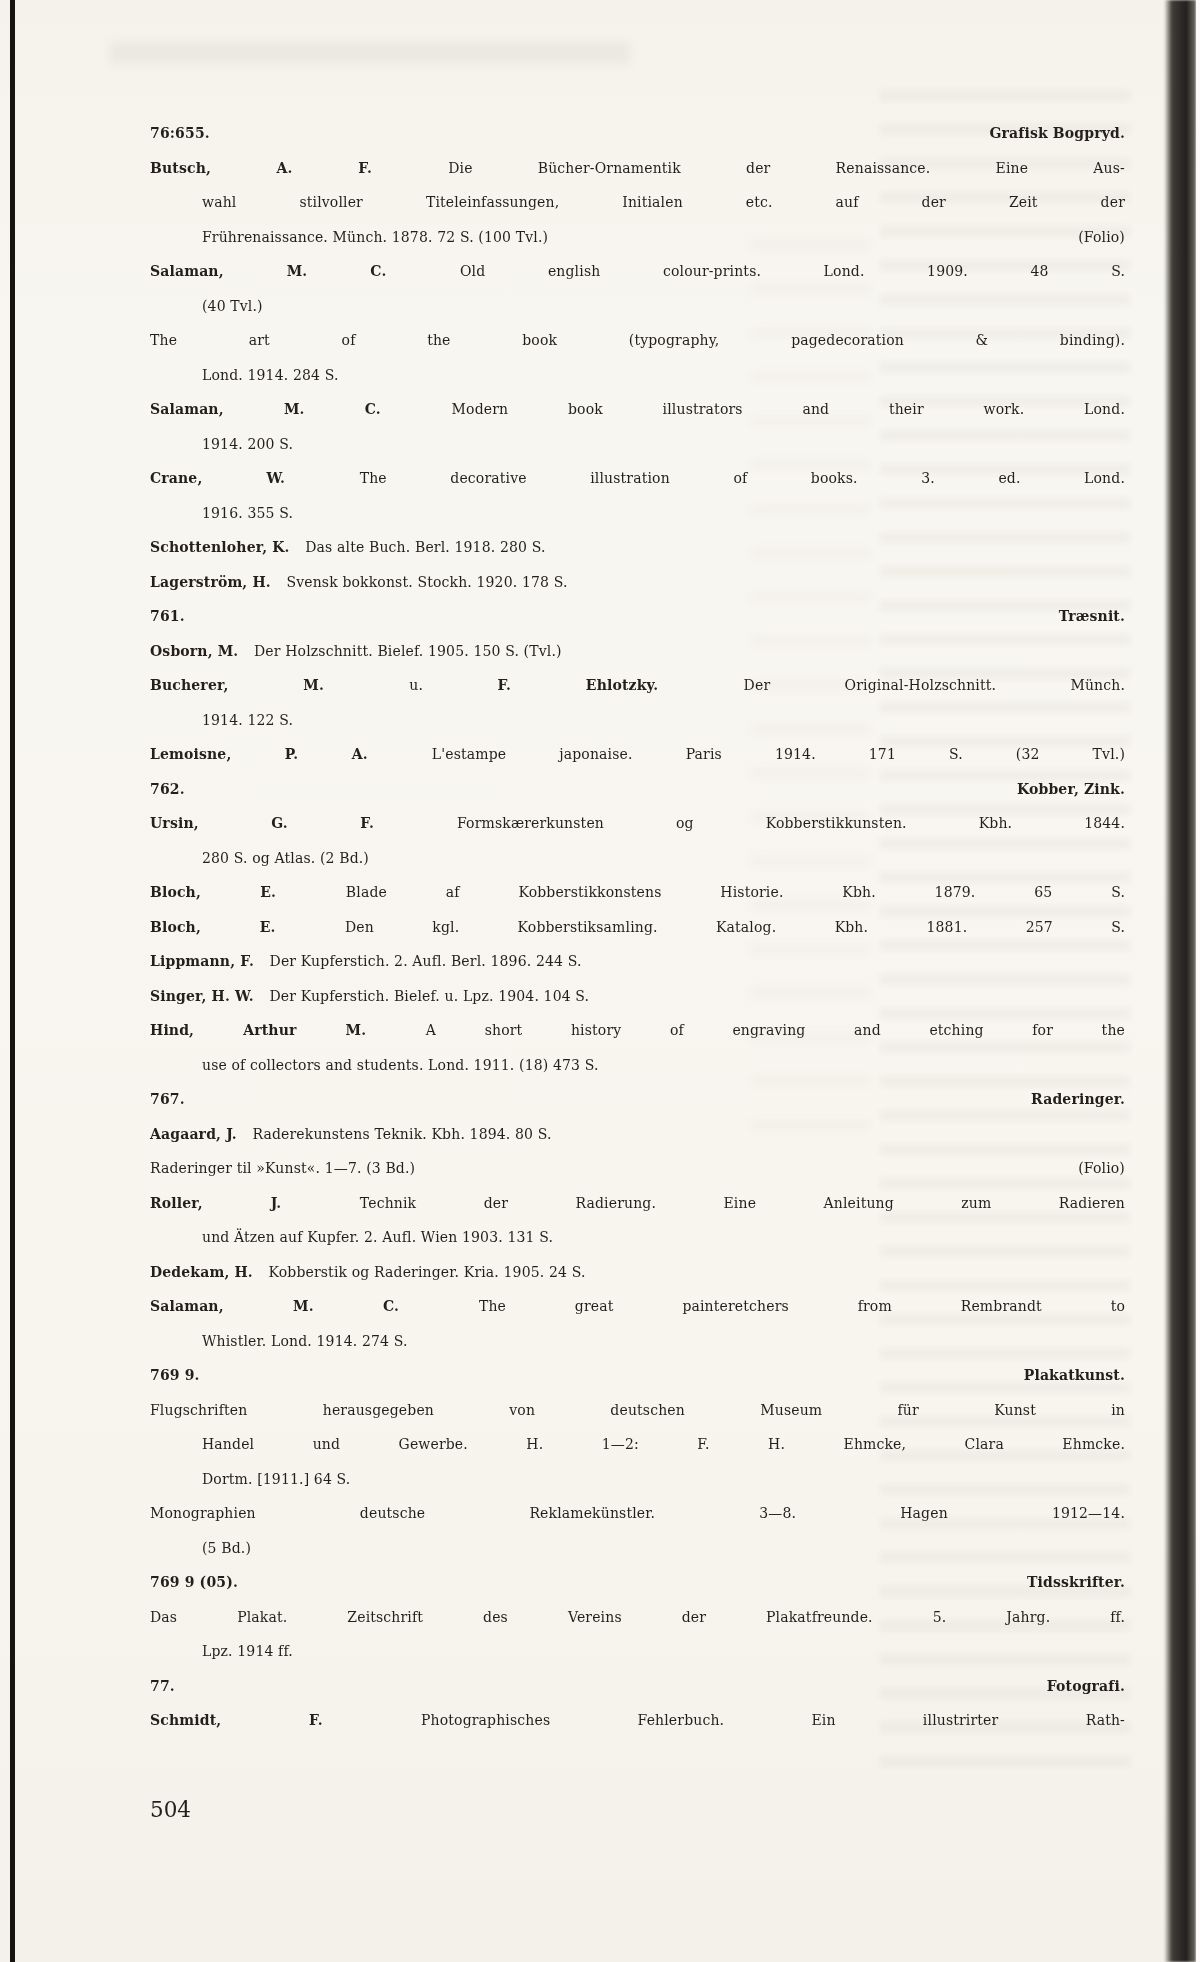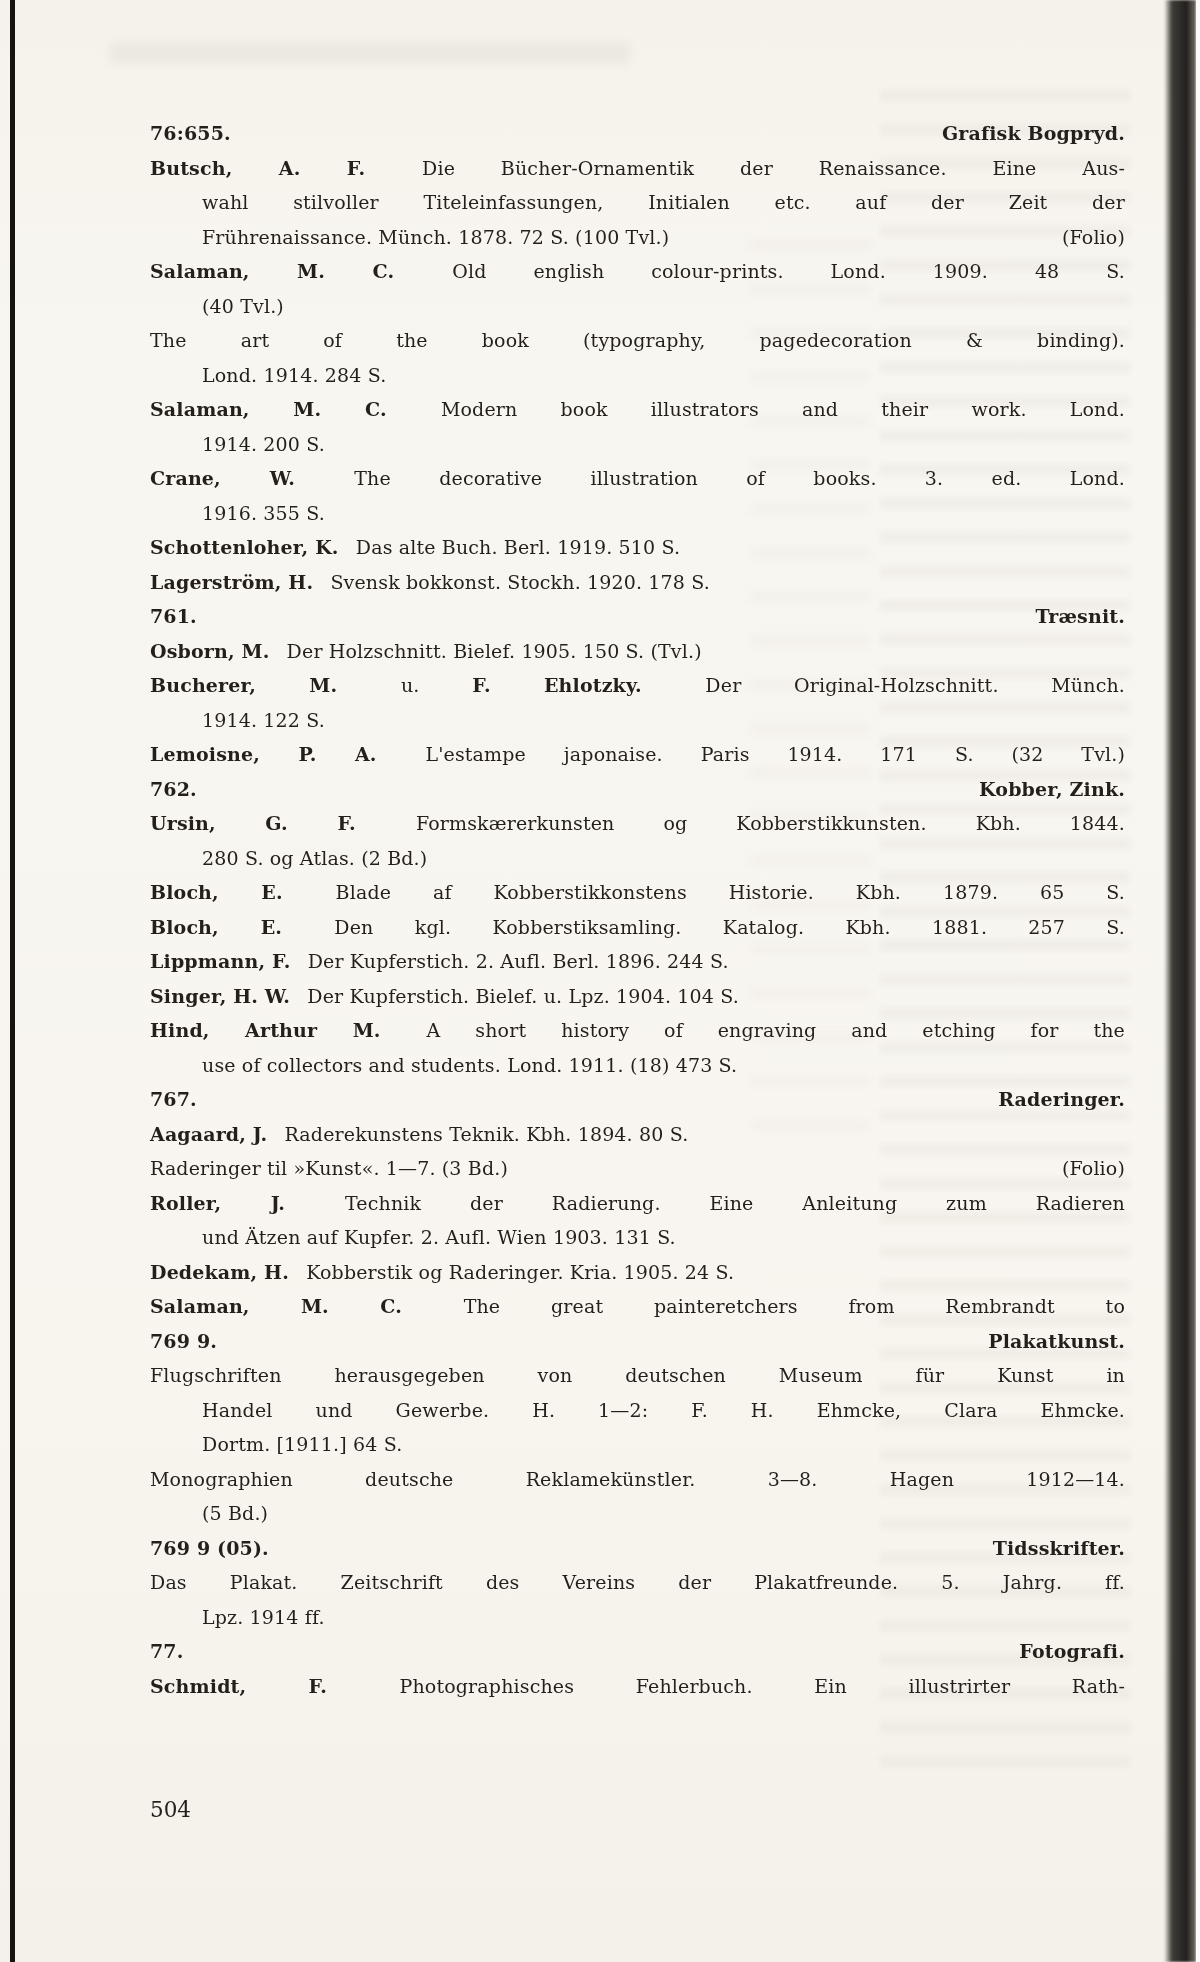--- a/index.html
+++ b/index.html
@@ -40,21 +40,21 @@
   .right-band{
     position:absolute;top:0;right:4px;width:32px;height:100%;
     background:linear-gradient(90deg,rgba(50,48,44,0) 0%,#403d38 25%,var(--band) 45%,#221f1c 70%,rgba(70,66,60,.75) 100%);
     filter:blur(0.8px);
   }
   .right-white{
     position:absolute;top:0;right:0;width:4px;height:100%;background:#fcfbfa;
   }
   .text-block{
     position:absolute;left:150px;top:116px;width:975px;
-    font-size:19px;letter-spacing:.15px;
+    font-size:14px;letter-spacing:.15px;
   }
   .line{
     height:34.5px;line-height:34.5px;white-space:nowrap;
   }
   .line.just{
     white-space:normal;text-align:justify;text-align-last:justify;
   }
   .line.header,.line.split{
     display:flex;justify-content:space-between;white-space:nowrap;
   }
@@ -87,21 +87,21 @@
       <span class="r">(Folio)</span>
     </div>
     <div class="line ind0 just"><span class="b">Salaman, M. C.</span> <span class="r">Old english colour-prints. Lond. 1909. 48 S.</span> </div>
     <div class="line ind1"><span class="r">(40 Tvl.)</span> </div>
     <div class="line ind0 just"><span class="r">The art of the book (typography, pagedecoration &amp; binding).</span> </div>
     <div class="line ind1"><span class="r">Lond. 1914. 284 S.</span> </div>
     <div class="line ind0 just"><span class="b">Salaman, M. C.</span> <span class="r">Modern book illustrators and their work. Lond.</span> </div>
     <div class="line ind1"><span class="r">1914. 200 S.</span> </div>
     <div class="line ind0 just"><span class="b">Crane, W.</span> <span class="r">The decorative illustration of books. 3. ed. Lond.</span> </div>
     <div class="line ind1"><span class="r">1916. 355 S.</span> </div>
-    <div class="line ind0"><span class="b">Schottenloher, K.</span> <span class="r">Das alte Buch. Berl. 1919. 510 S.</span> </div>
+    <div class="line ind0"><span class="b">Schottenloher, K.</span> <span class="r">Das alte Buch. Berl. 1918. 280 S.</span> </div>
     <div class="line ind0"><span class="b">Lagerström, H.</span> <span class="r">Svensk bokkonst. Stockh. 1920. 178 S.</span> </div>
     <div class="line header">
       <span class="b">761.</span>
       <span class="b">Træsnit.</span>
     </div>
     <div class="line ind0"><span class="b">Osborn, M.</span> <span class="r">Der Holzschnitt. Bielef. 1905. 150 S. (Tvl.)</span> </div>
     <div class="line ind0 just"><span class="b">Bucherer, M.</span> <span class="r">u.</span> <span class="b">F. Ehlotzky.</span> <span class="r">Der Original-Holzschnitt. Münch.</span> </div>
     <div class="line ind1"><span class="r">1914. 122 S.</span> </div>
     <div class="line ind0 just"><span class="b">Lemoisne, P. A.</span> <span class="r">L'estampe japonaise. Paris 1914. 171 S. (32 Tvl.)</span> </div>
     <div class="line header">
@@ -122,20 +122,21 @@
     </div>
     <div class="line ind0"><span class="b">Aagaard, J.</span> <span class="r">Raderekunstens Teknik. Kbh. 1894. 80 S.</span> </div>
     <div class="line ind0 split">
       <span><span class="r">Raderinger til »Kunst«. 1—7. (3 Bd.)</span> </span>
       <span class="r">(Folio)</span>
     </div>
     <div class="line ind0 just"><span class="b">Roller, J.</span> <span class="r">Technik der Radierung. Eine Anleitung zum Radieren</span> </div>
     <div class="line ind1"><span class="r">und Ätzen auf Kupfer. 2. Aufl. Wien 1903. 131 S.</span> </div>
     <div class="line ind0"><span class="b">Dedekam, H.</span> <span class="r">Kobberstik og Raderinger. Kria. 1905. 24 S.</span> </div>
     <div class="line ind0 just"><span class="b">Salaman, M. C.</span> <span class="r">The great painteretchers from Rembrandt to</span> </div>
+    <div class="line ind1"><span class="r">Whistler. Lond. 1914. 274 S.</span> </div>
     <div class="line header">
       <span class="b">769 9.</span>
       <span class="b">Plakatkunst.</span>
     </div>
     <div class="line ind0 just"><span class="r">Flugschriften herausgegeben von deutschen Museum für Kunst in</span> </div>
     <div class="line ind1 just"><span class="r">Handel und Gewerbe. H. 1—2: F. H. Ehmcke, Clara Ehmcke.</span> </div>
     <div class="line ind1"><span class="r">Dortm. [1911.] 64 S.</span> </div>
     <div class="line ind0 just"><span class="r">Monographien deutsche Reklamekünstler. 3—8. Hagen 1912—14.</span> </div>
     <div class="line ind1"><span class="r">(5 Bd.)</span> </div>
     <div class="line header">

